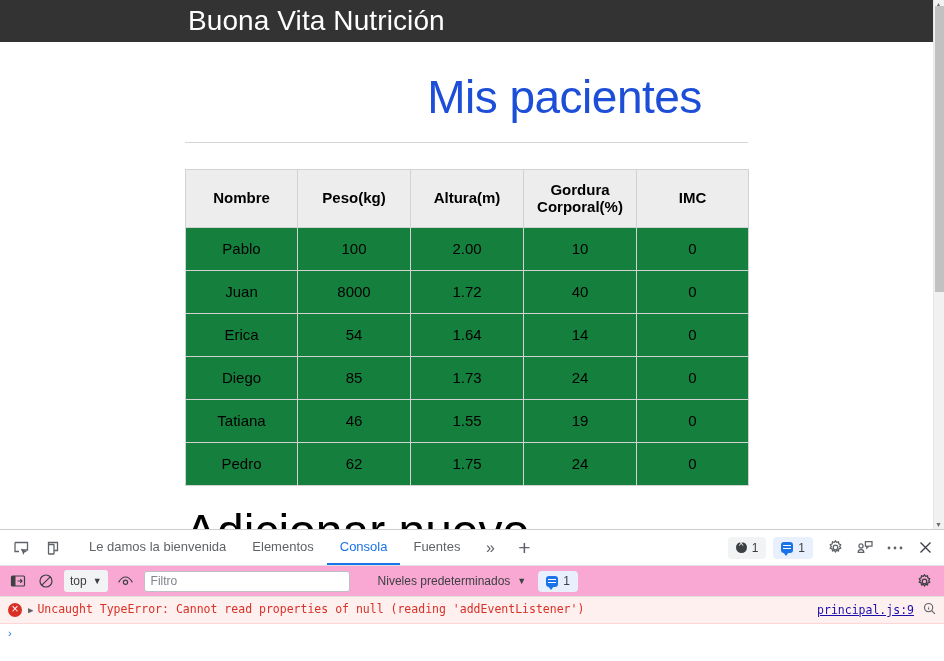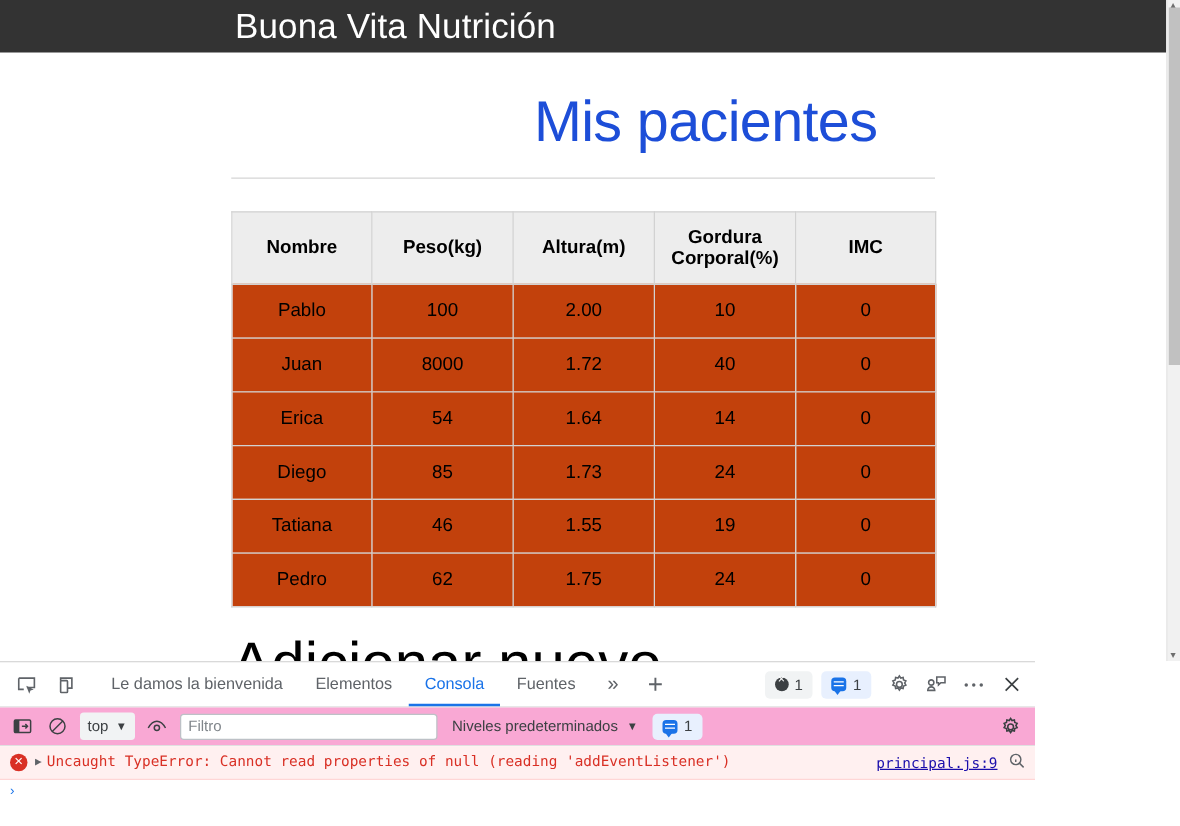--- a/index.html
+++ b/index.html
@@ -90,21 +90,21 @@
     color:#000;
   }
   .patients-table th {
     background: #ededed;
     font-weight: bold;
     height: 58px;
     padding: 4px 6px;
     line-height:1.15;
   }
   .patients-table td {
-    background: #c2410c;
+    background: #15803d;
     font-weight: normal;
     height: 43px;
     padding: 2px 6px;
   }
   .col-nombre  { width: 112px; }
   .col-peso    { width: 113px; }
   .col-altura  { width: 113px; }
   .col-gordura { width: 113px; }
   .col-imc     { width: 112px; }
 
@@ -113,21 +113,21 @@
     font-size: 48px;
     font-weight: 400;
     color:#000;
     line-height: 1.1;
     white-space: nowrap;
   }
 
   
   #devtools {
     position:absolute; left:0; top:529px;
-    width:828px; height:132px;
+    width:944px; height:132px;
     background:#ffffff;
     border-top:1px solid #cdcdcd;
     font-size:12px;
     color:#5f6368;
   }
   .dt-tabbar {
     height: 36px;
     display:flex; align-items:stretch;
     border-bottom:1px solid #e0e0e0;
     background:#ffffff;
@@ -221,21 +221,21 @@
     border:1px solid #bdc1c6; border-radius:3px;
     background:#fff;
     font-size:12px; color:#202124;
     padding: 0 6px;
     font-family:"Liberation Sans", sans-serif;
     margin-left:4px;
   }
   .filter-input::placeholder { color:#80868b; }
   .levels-select {
     display:flex; align-items:center; gap:7px;
-    margin-left:12px; font-size:12px; color:#3c4043;
+    margin-left:28px; font-size:12px; color:#3c4043;
   }
   .levels-badge {
     display:flex; align-items:center; gap:5px;
     height:21px; padding:0 8px;
     background:#e8f0fe; border-radius:4px;
     margin-left:12px; font-size:12px; color:#3c4043;
   }
   .tb-spacer { flex:1; }
 
   .console-body { background:#ffffff; height:64px; position:relative; }

